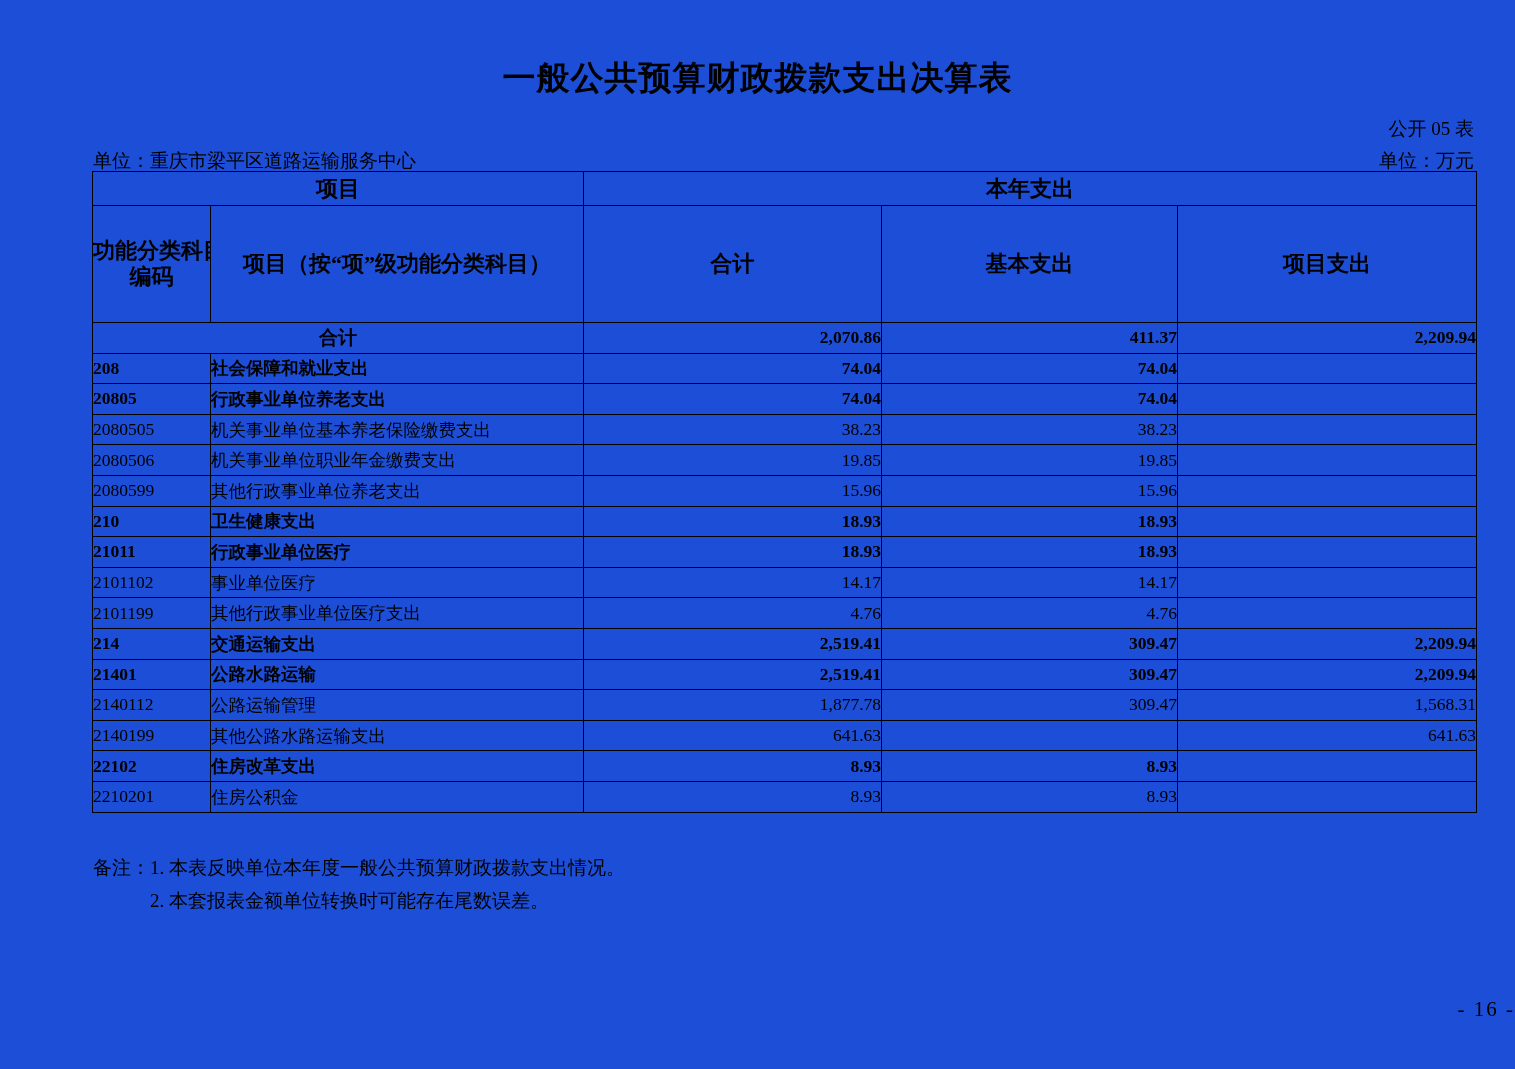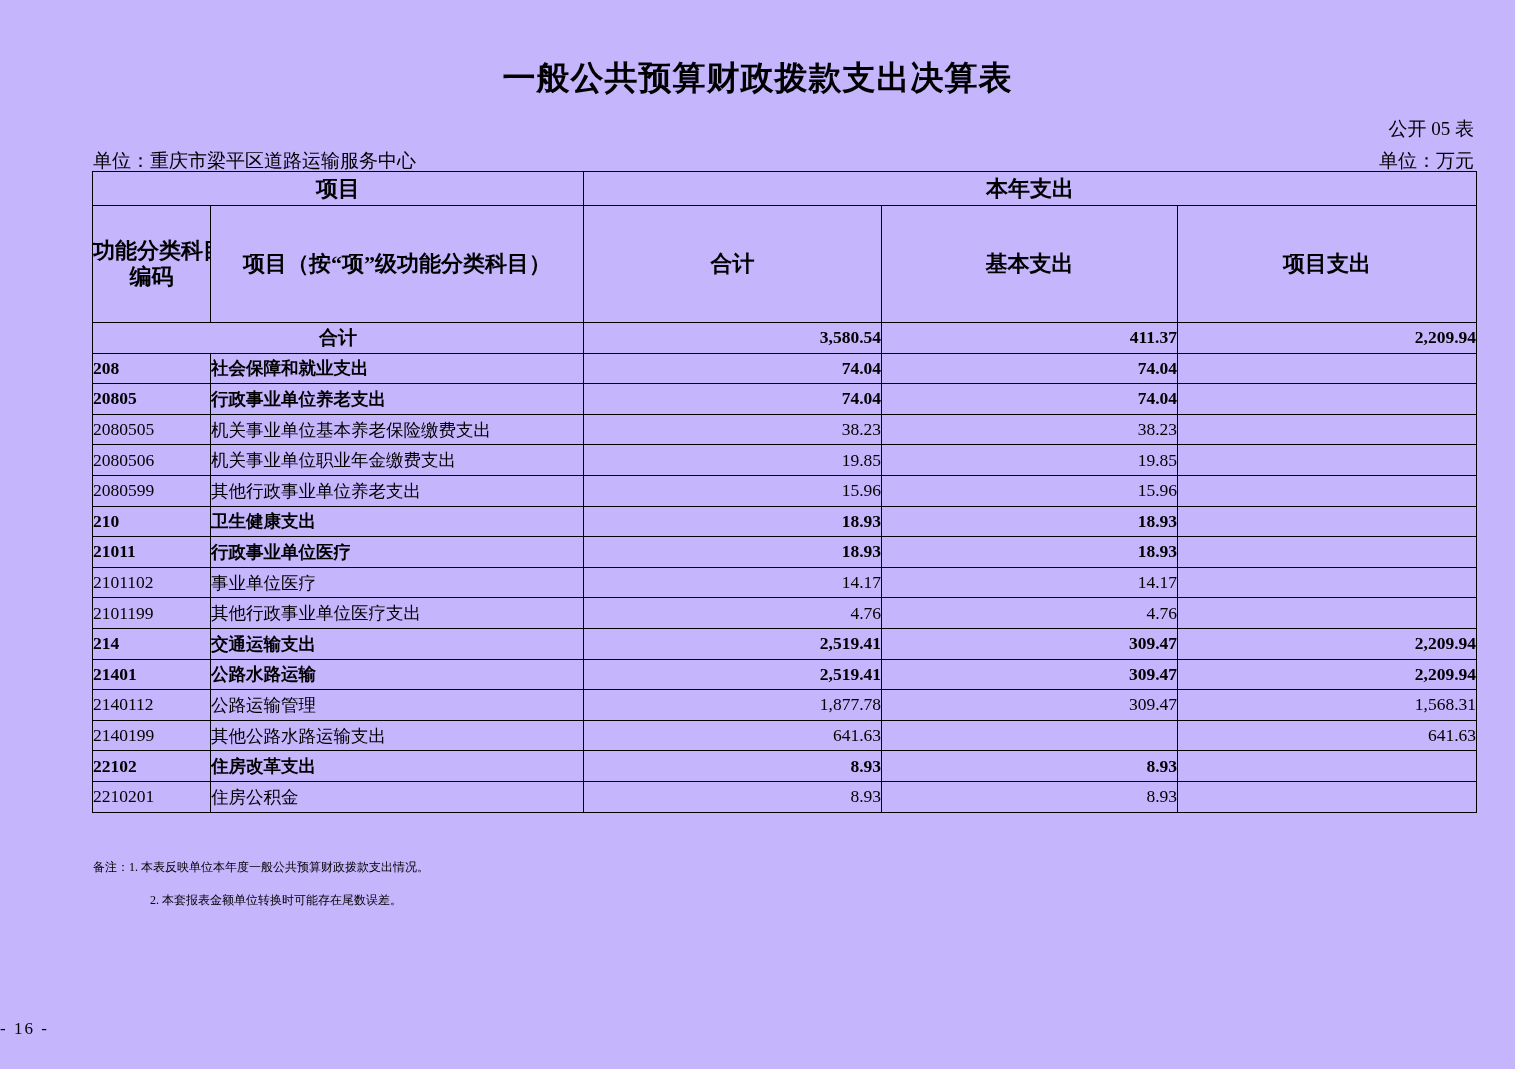--- a/index.html
+++ b/index.html
@@ -1,20 +1,20 @@
 <!DOCTYPE html>
 <html><head>
 <meta charset="utf-8">
 <style>
   html, body { margin: 0; padding: 0; background: #ffffff; }
   .page {
     position: relative;
     width: 1515px;
     height: 1069px;
-    background: #c4b5fd;
+    background: #1d4ed8;
     color: #000000;
     font-family: "Liberation Serif", "DejaVu Serif", serif;
     overflow: hidden;
   }
   .doc-title {
     position: absolute;
     top: 56px;
     left: 0;
     width: 100%;
     text-align: center;
@@ -61,31 +61,31 @@
   tbody td { height: 29.6px; font-size: 17.5px; vertical-align: middle; }
   td.code { text-align: left; padding-left: 3px; margin-left: 48px; }
   td.name { text-align: left; padding-left: 4px; }
   td.num  { text-align: right; padding-right: 8px; }
   td.merged-name { text-align: center; font-size: 19px; }
   tr.bold td { font-weight: bold; }
   .notes {
     position: absolute;
     left: 93px;
     top: 851px;
-    font-size: 12px;
+    font-size: 19px;
     line-height: 33px;
   }
   .note-line2 { padding-left: 57px; }
   .page-num {
     position: absolute;
-    top: 1019px;
+    top: 997px;
     left: 0;
     width: 100%;
-    text-align: left;
-    font-size: 17px;
+    text-align: right;
+    font-size: 21px;
     letter-spacing: 2px;
   }
 </style>
 </head>
 <body>
 
 <div class="page">
 
   <div class="doc-title">一般公共预算财政拨款支出决算表</div>
 
@@ -117,21 +117,21 @@
           </th>
           <th>项目（按“项”级功能分类科目）</th>
           <th>合计</th>
           <th>基本支出</th>
           <th>项目支出</th>
         </tr>
       </thead>
       <tbody>
           <tr class="bold">
             <td class="merged-name" colspan="2">合计</td>
-            <td class="num">3,580.54</td>
+            <td class="num">2,070.86</td>
             <td class="num">411.37</td>
             <td class="num">2,209.94</td>
           </tr>
           <tr class="bold">
             <td class="code">208</td>
             <td class="name">社会保障和就业支出</td>
             <td class="num">74.04</td>
             <td class="num">74.04</td>
             <td class="num"></td>
           </tr>

